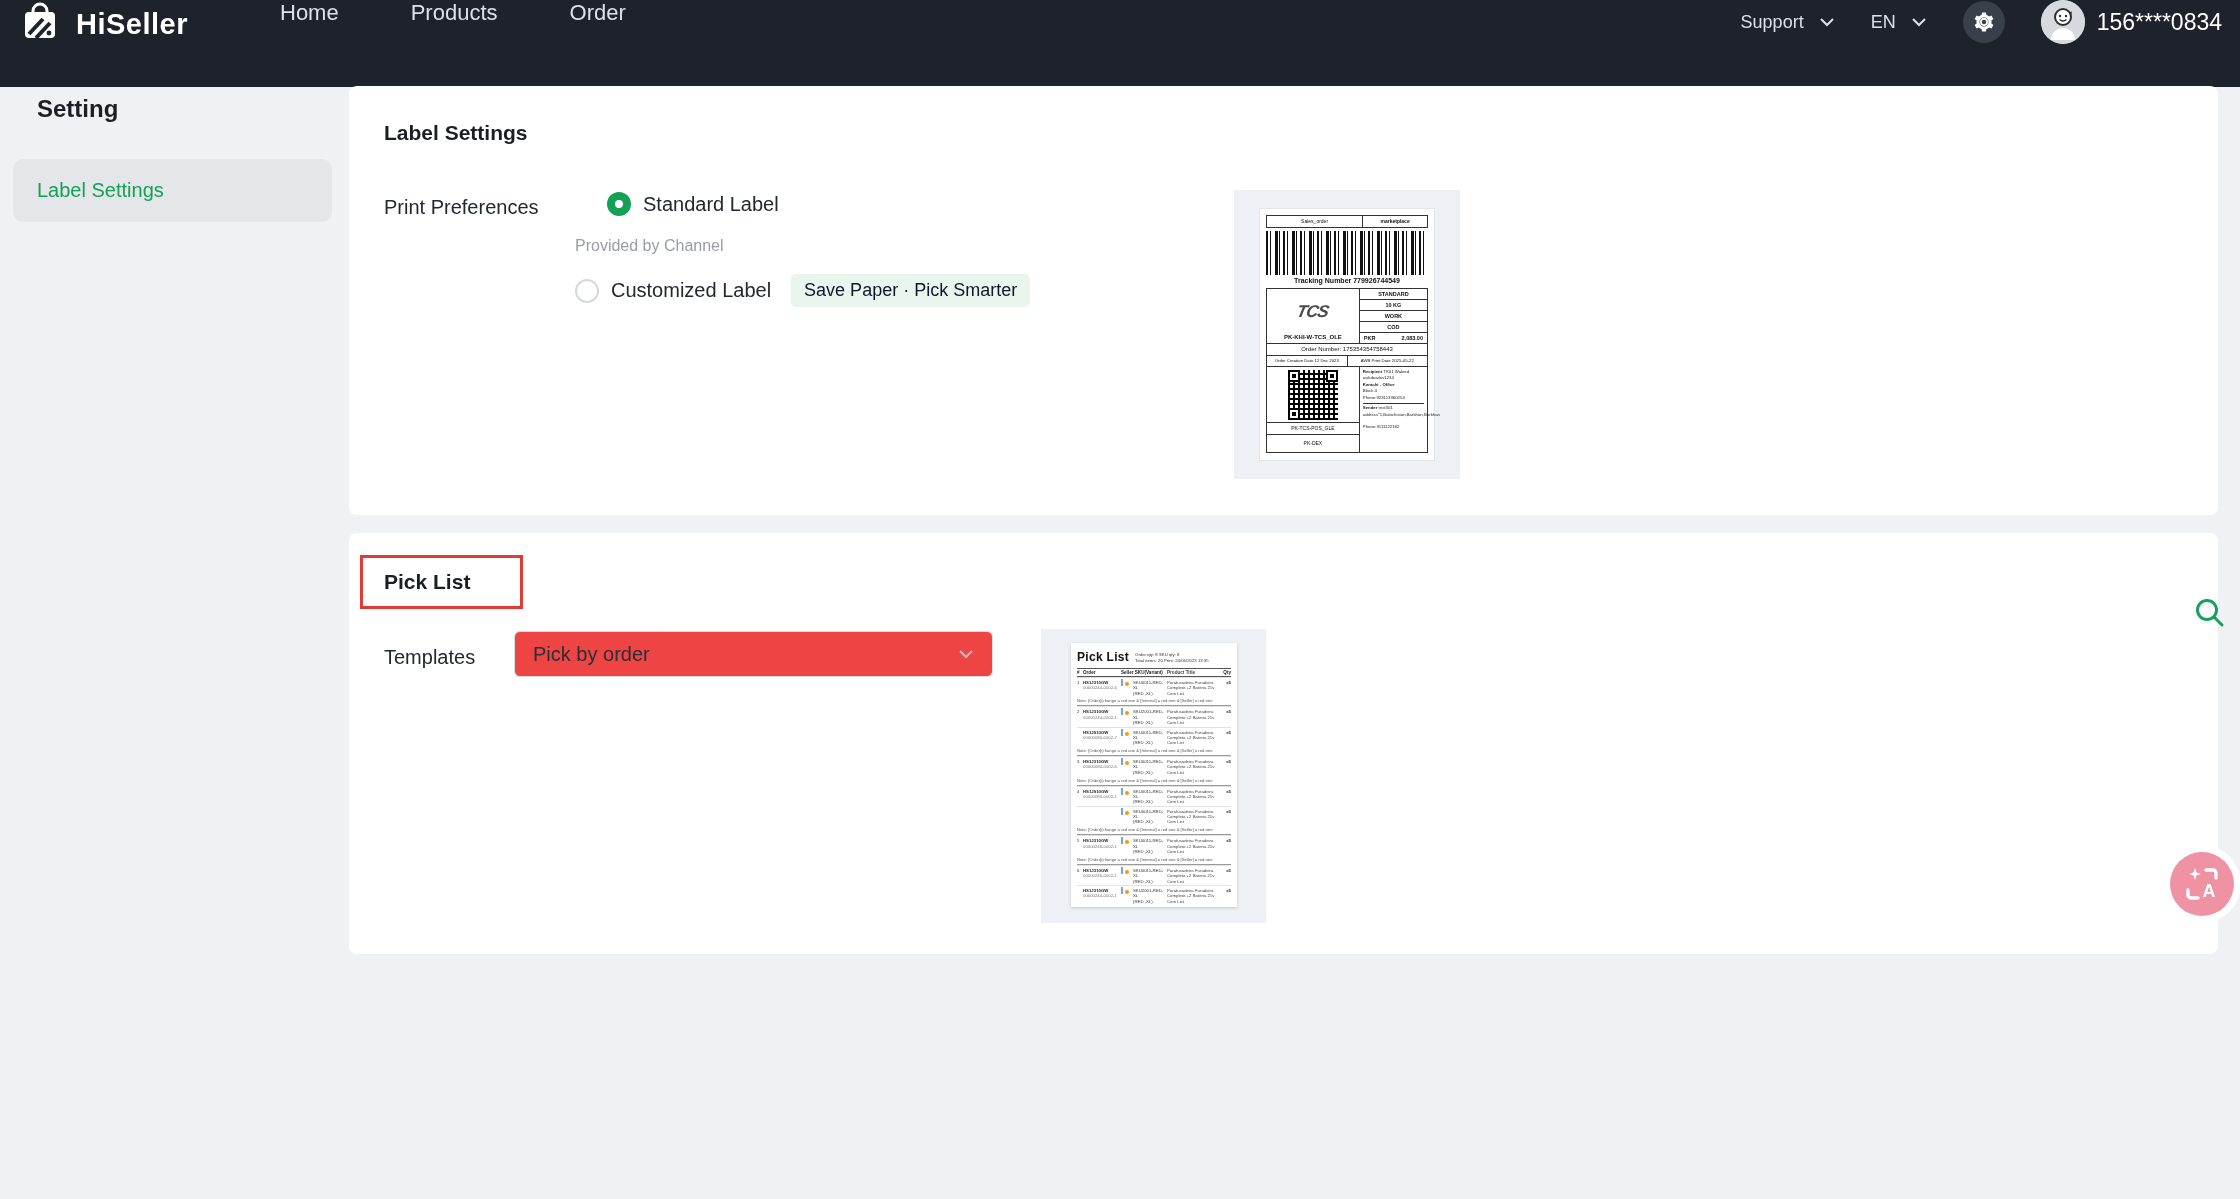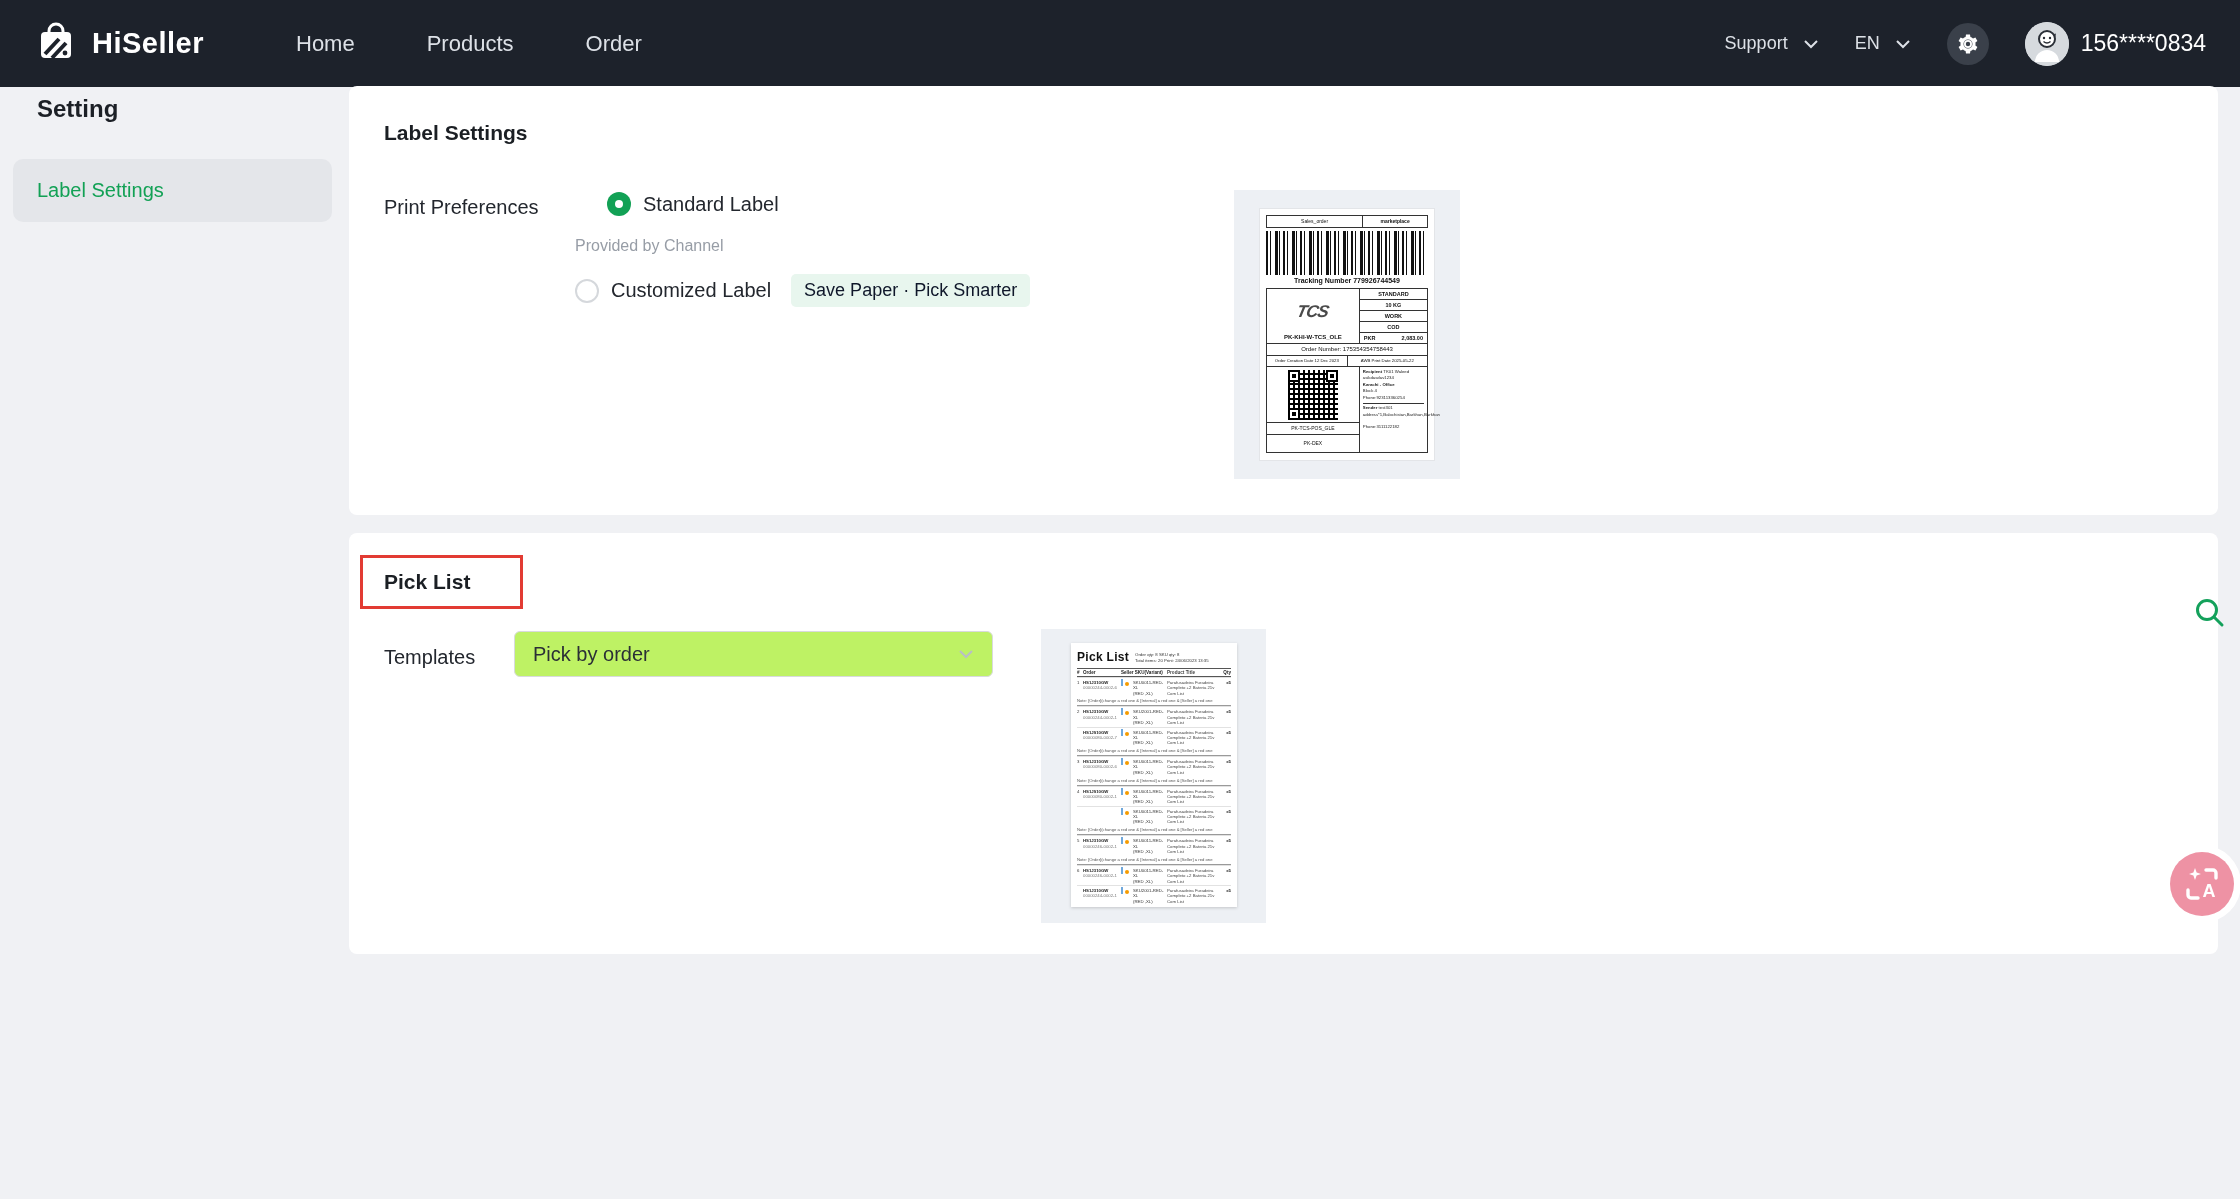--- a/index.html
+++ b/index.html
@@ -2,21 +2,21 @@
 <html><head>
 <meta charset="utf-8">
 <style>
   * { margin:0; padding:0; box-sizing:border-box; }
   html,body { width:2240px; height:1199px; overflow:hidden; }
   body { font-family:"Liberation Sans", sans-serif; background:#f0f1f4; color:#23272e; }
   #app { position:relative; width:2240px; height:1199px; }
 
   
   .navbar { position:absolute; left:0; top:0; width:2240px; height:87px;
-    background:#1d222b; display:flex; align-items:center; padding:0 34px; }
+    background:#1d222b; display:flex; align-items:flex-start; padding:0 18px; }
   .brand { display:flex; align-items:center; gap:14px; }
   .brand-name { color:#fff; font-size:29px; font-weight:700; letter-spacing:.5px; }
   .nav-links { display:flex; align-items:center; gap:72px; margin-left:92px; }
   .nav-link { color:#dde1e7; font-size:22px; cursor:pointer; }
   .nav-right { margin-left:auto; display:flex; align-items:center; gap:36px; }
   .nav-drop { display:flex; align-items:center; gap:15px; color:#dde1e7; font-size:18px; cursor:pointer; }
   .chev { width:16px; height:10px; }
   .gear-btn { width:42px; height:42px; border-radius:50%; background:#3a404a;
     display:flex; align-items:center; justify-content:center; cursor:pointer; }
   .account { display:flex; align-items:center; gap:12px; color:#fff; font-size:23px; }
@@ -51,21 +51,21 @@
   .opt-desc { position:absolute; left:226px; font-size:16px; color:#979da6; }
   .od1 { top:151px; } .od2 { top:246px; }
   .badge { margin-left:8px; background:#e8f6ee; color:#0f172a; font-size:18px;
     padding:6px 13px; border-radius:5px; }
 
   .fl2 { top:113px; }
   .hl-box { position:absolute; left:11px; top:22px; width:163px; height:54px;
     border:3px solid #e23b33; }
   .card2 .card-title { position:absolute; left:35px; top:37px; }
   .dropdown { position:absolute; left:165px; top:98px; width:479px; height:46px;
-    border:1px solid #d8dadd; border-radius:6px; background:#bef264; display:flex;
+    border:1px solid #d8dadd; border-radius:6px; background:#ef4444; display:flex;
     align-items:center; padding:0 18px; cursor:pointer; }
   .dropdown .dd-value { font-size:20px; color:#2b2f36; flex:1; }
 
   
   .lbl-wrap { position:absolute; left:885px; top:104px; width:226px; height:289px;
     background:#edf0f4; }
   .lbl { position:absolute; left:26px; top:19px; width:174px; height:251px; background:#fff;
     padding:6px; font-size:5px; color:#111; line-height:1.15; box-shadow:0 0 0 1px #e3e5e8; }
   .lbl-hdr { display:flex; height:13px; }
   .lbl-hdr span { border:1px solid #333; display:flex; align-items:center; justify-content:center; }

